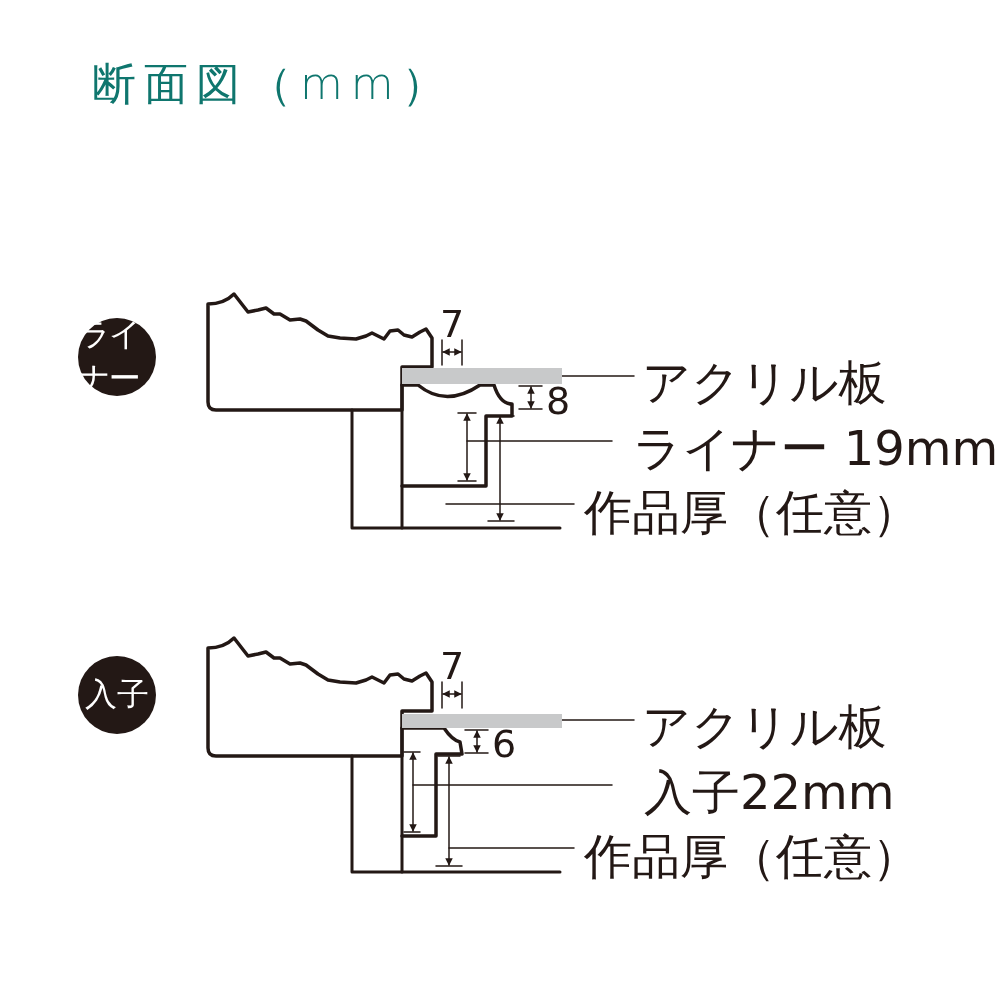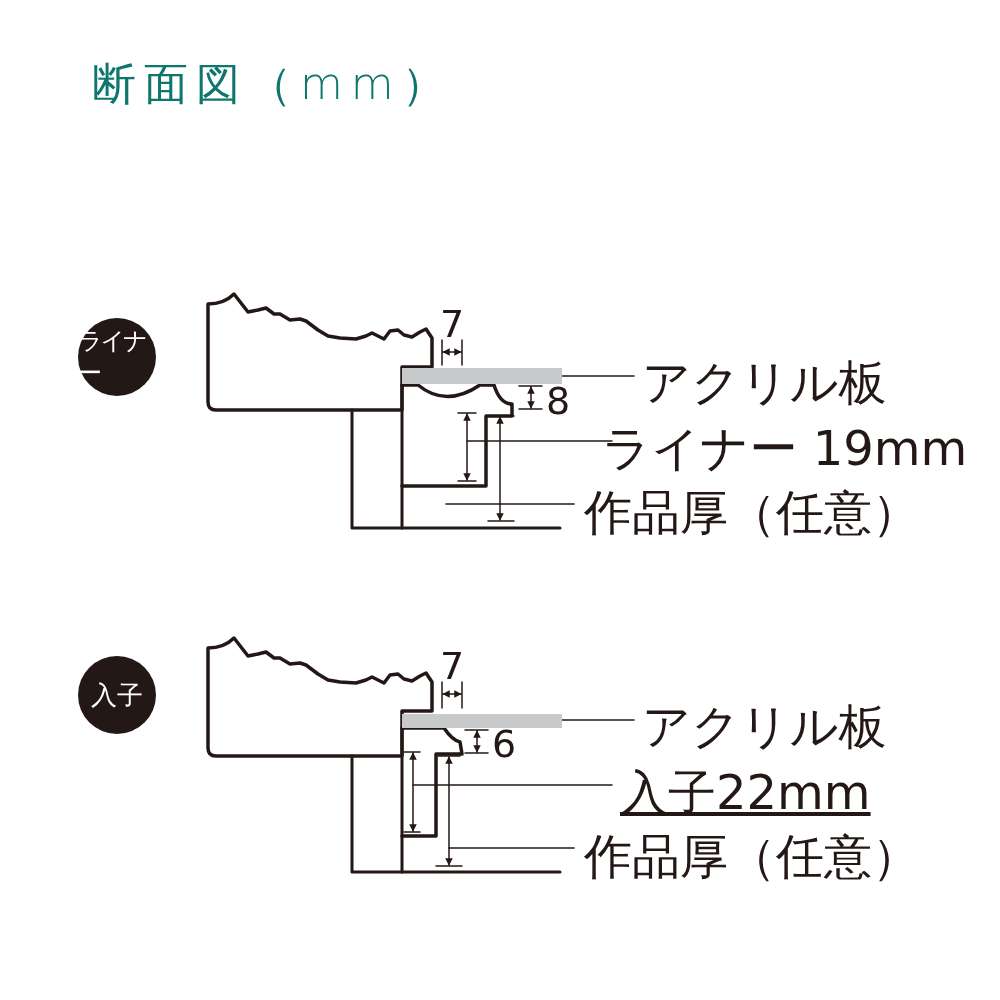--- a/index.html
+++ b/index.html
@@ -2,22 +2,22 @@
 <html><head>
 <meta charset="utf-8">
 <style>
   html, body { margin: 0; padding: 0; background: #ffffff; }
   body { width: 1000px; height: 1000px; position: relative; overflow: hidden;
          font-family: "DejaVu Sans", "Liberation Sans", sans-serif; color: #231815; }
   .title { position: absolute; left: 92px; top: 62px; font-size: 44px; letter-spacing: 8px;
            color: #0f766e; font-weight: 300; line-height: 1; }
   .badge { position: absolute; width: 78px; height: 78px; border-radius: 50%; background: #231815;
            color: #fff; display: flex; align-items: center; justify-content: center; }
-  .badge span { font-size: 24px; letter-spacing: -2px; }
-  .badge.b2 span { font-size: 26px; letter-spacing: 0; text-align: right; }
+  .badge span { font-size: 32px; letter-spacing: -2px; }
+  .badge.b2 span { font-size: 32px; letter-spacing: 0; text-align: right; }
   .label { position: absolute; font-size: 48px; line-height: 1; color: #231815; white-space: nowrap; }
   .dim { position: absolute; font-size: 38px; line-height: 1; color: #231815; }
   svg.diagram { position: absolute; left: 0; top: 0; }
 </style>
 </head>
 <body>
 
 <div class="title">断面図（mm）</div>
 
 <svg class="diagram" width="1000" height="1000" viewBox="0 0 1000 1000">
@@ -84,20 +84,20 @@
 <div class="badge" style="left:78px; top:318px;">
   <span>ライナー</span>
 </div>
 <div class="badge b2" style="left:78px; top:656px;">
   <span>入子</span>
 </div>
 
 <div class="dim" style="left:440px; top:305px;">7</div>
 <div class="dim" style="left:546px; top:382px;">8</div>
 <div class="label" style="left:642px; top:358px;">アクリル板</div>
-<div class="label" style="left:602px; top:424px;">ライナー 19mm</div>
+<div class="label" style="left:633px; top:424px;">ライナー 19mm</div>
 <div class="label" style="left:584px; top:488px;">作品厚（任意）</div>
 
 <div class="dim" style="left:440px; top:647px;">7</div>
 <div class="dim" style="left:492px; top:725px;">6</div>
 <div class="label" style="left:642px; top:702px;">アクリル板</div>
-<div class="label" style="left:620px; top:768px;text-decoration:underline;">入子22mm</div>
+<div class="label" style="left:644px; top:768px;">入子22mm</div>
 <div class="label" style="left:584px; top:832px;">作品厚（任意）</div>
 
 </body></html>

